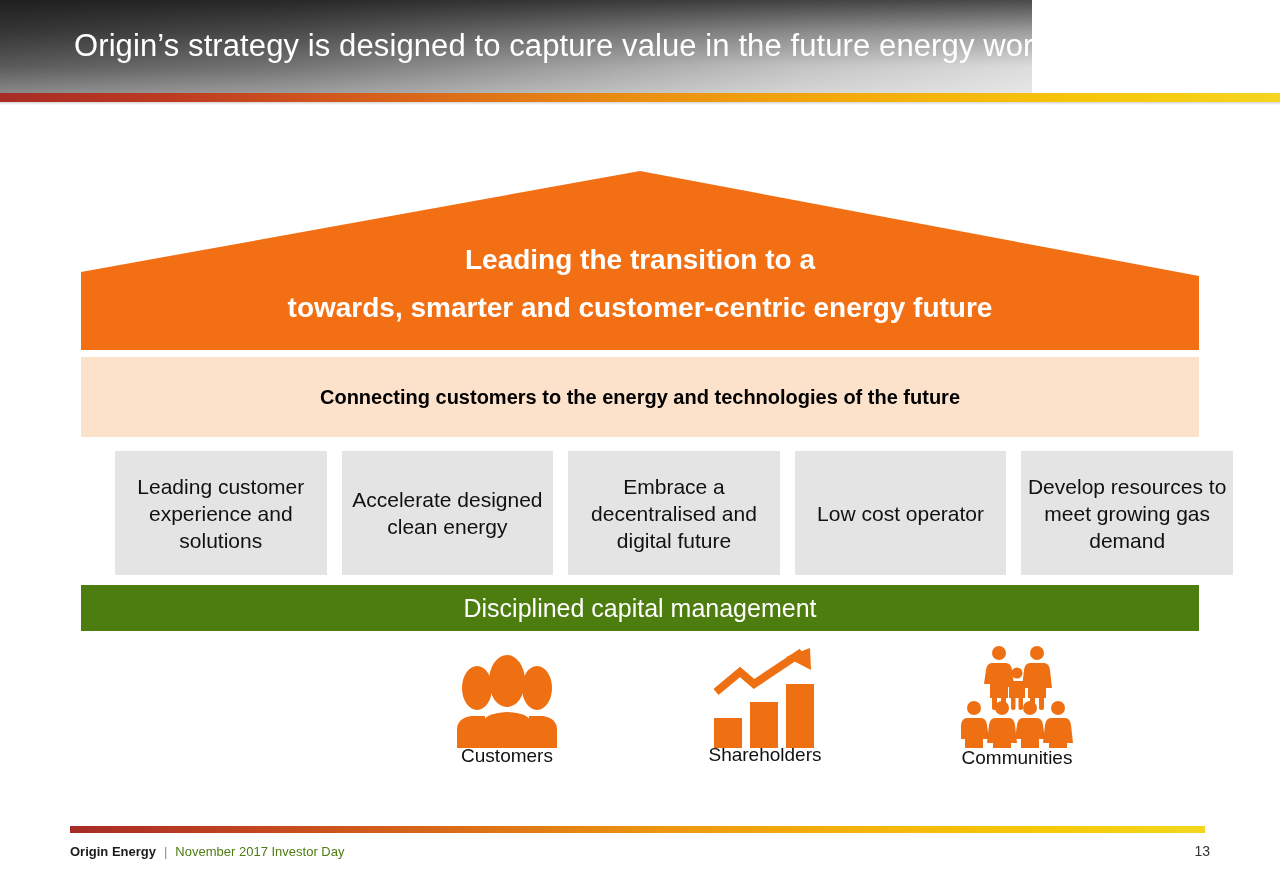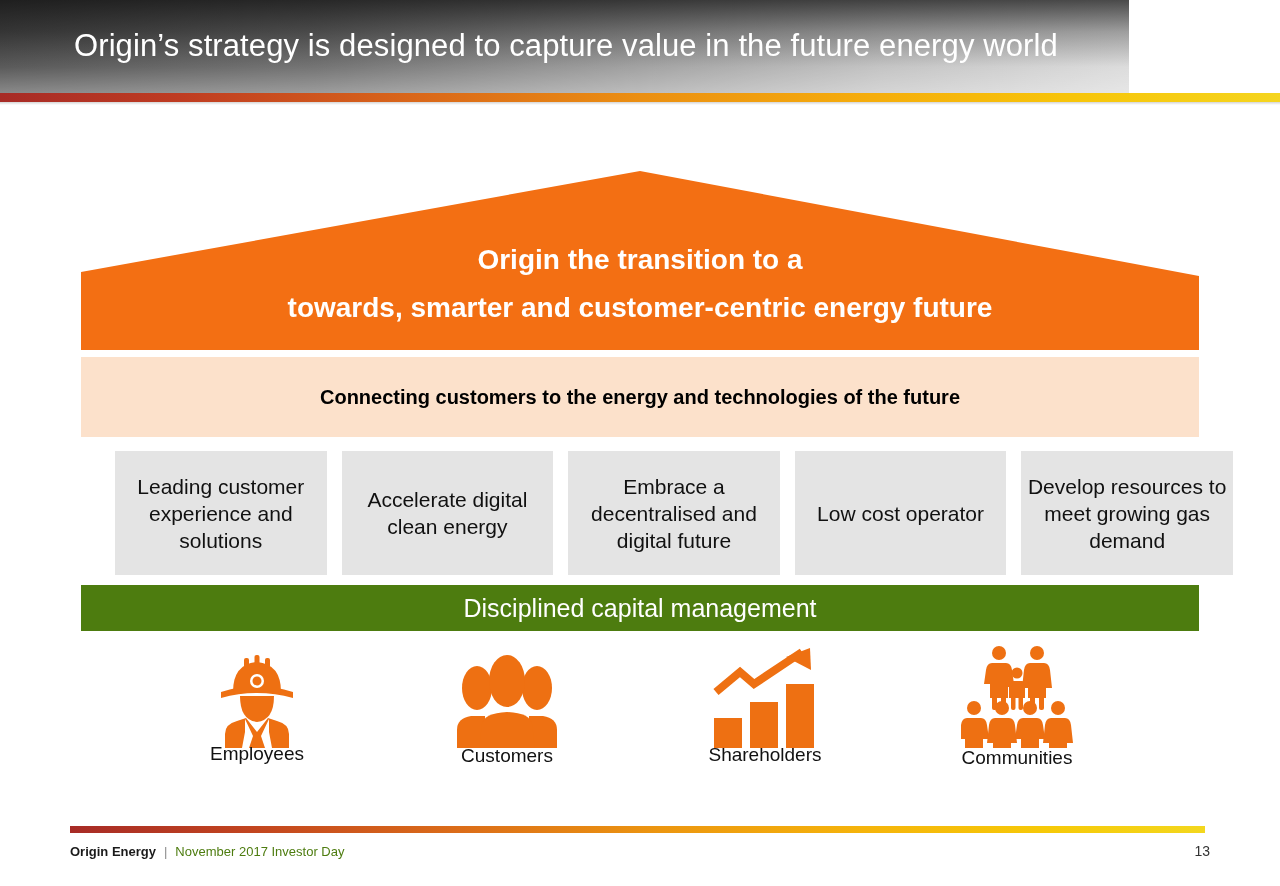--- a/index.html
+++ b/index.html
@@ -13,21 +13,21 @@
     position: relative;
     overflow: hidden;
     font-family: "Liberation Sans", sans-serif;
     -webkit-font-smoothing: antialiased;
   }
 
   
   .slide-header {
     position: absolute;
     left: 0; top: 0;
-    width: 1129px;
+    width: 1032px;
     height: 93px;
     background:
       linear-gradient(to bottom,
         rgba(20,20,20,0.72) 0%,
         rgba(40,40,40,0.32) 34%,
         rgba(255,255,255,0.16) 72%,
         rgba(255,255,255,0.40) 100%),
       linear-gradient(to right,
         #3b3b3b 0%,
         #5a5a5a 28%,
@@ -246,79 +246,54 @@
 <div class="header-rule"></div>
 <div class="header-rule-shadow"></div>
 
 <div class="house">
 
   <div class="roof">
     <svg viewBox="0 0 1118 182" preserveAspectRatio="none">
       <polygon points="0,104 559,3 1118,108 1118,182 0,182" fill="#f36f13"></polygon>
     </svg>
     <div class="roof-text">
-      <span class="roof-line">Origin the transition to a</span>
+      <span class="roof-line">Leading the transition to a</span>
       <span class="roof-line">towards, smarter and customer-centric energy future</span>
     </div>
   </div>
 
   <div class="band-cream">
     <div class="band-cream-text">Connecting customers to the energy and technologies of the future</div>
   </div>
 
   <div class="pillars">
     <div class="pillar">
       <div class="pillar-text">Leading customer experience and solutions</div>
     </div>
     <div class="pillar">
-      <div class="pillar-text">Accelerate digital clean energy</div>
+      <div class="pillar-text">Accelerate designed clean energy</div>
     </div>
     <div class="pillar">
       <div class="pillar-text">Embrace a decentralised and digital future</div>
     </div>
     <div class="pillar">
       <div class="pillar-text">Low cost operator</div>
     </div>
     <div class="pillar">
       <div class="pillar-text">Develop resources to meet growing gas demand</div>
     </div>
   </div>
 
   <div class="band-gray">
     <div class="band-gray-text">Disciplined capital management</div>
   </div>
 </div>
 
 <div class="stakeholders">
 
-  <div class="stake" style="left:51px;">
-    <div class="stake-icon">
-      <svg width="92" height="100" viewBox="0 0 92 100">
-
-        <path d="M10 44 Q46 32 82 44 L82 50 Q46 40 10 50 Z" fill="#ee7012"></path>
-
-        <path d="M22 44 Q22 16 46 14 Q70 16 70 44 Z" fill="#ee7012"></path>
-
-        <rect x="33" y="10" width="5" height="10" rx="2" fill="#ee7012"></rect>
-        <rect x="43.5" y="7" width="5" height="12" rx="2" fill="#ee7012"></rect>
-        <rect x="54" y="10" width="5" height="10" rx="2" fill="#ee7012"></rect>
-
-        <circle cx="46" cy="33" r="7" fill="#ffffff"></circle>
-        <circle cx="46" cy="33" r="4.5" fill="#ee7012"></circle>
-
-        <path d="M29 48 Q29 72 46 74 Q63 72 63 48 Z" fill="#ee7012"></path>
-
-        <path d="M14 100 L14 86 Q14 76 26 73 L35 70 L46 84 L57 70 L66 73 Q78 76 78 86 L78 100 Z" fill="#ee7012"></path>
-
-        <path d="M34 71 L42 88 L38 100 L31 100 L34 84 Z" fill="#ffffff"></path>
-        <path d="M58 71 L50 88 L54 100 L61 100 L58 84 Z" fill="#ffffff"></path>
-      </svg>
-    </div>
-    <div class="stake-label" style="top:95px;">Employees</div>
-  </div>
 
   <div class="stake" style="left:301px;">
     <div class="stake-icon">
       <svg width="104" height="100" viewBox="0 0 104 100">
 
         <ellipse cx="22" cy="40" rx="15" ry="22" fill="#ee7012"></ellipse>
 
         <ellipse cx="82" cy="40" rx="15" ry="22" fill="#ee7012"></ellipse>
 
         <ellipse cx="52" cy="33" rx="18" ry="26" fill="#ee7012"></ellipse>

